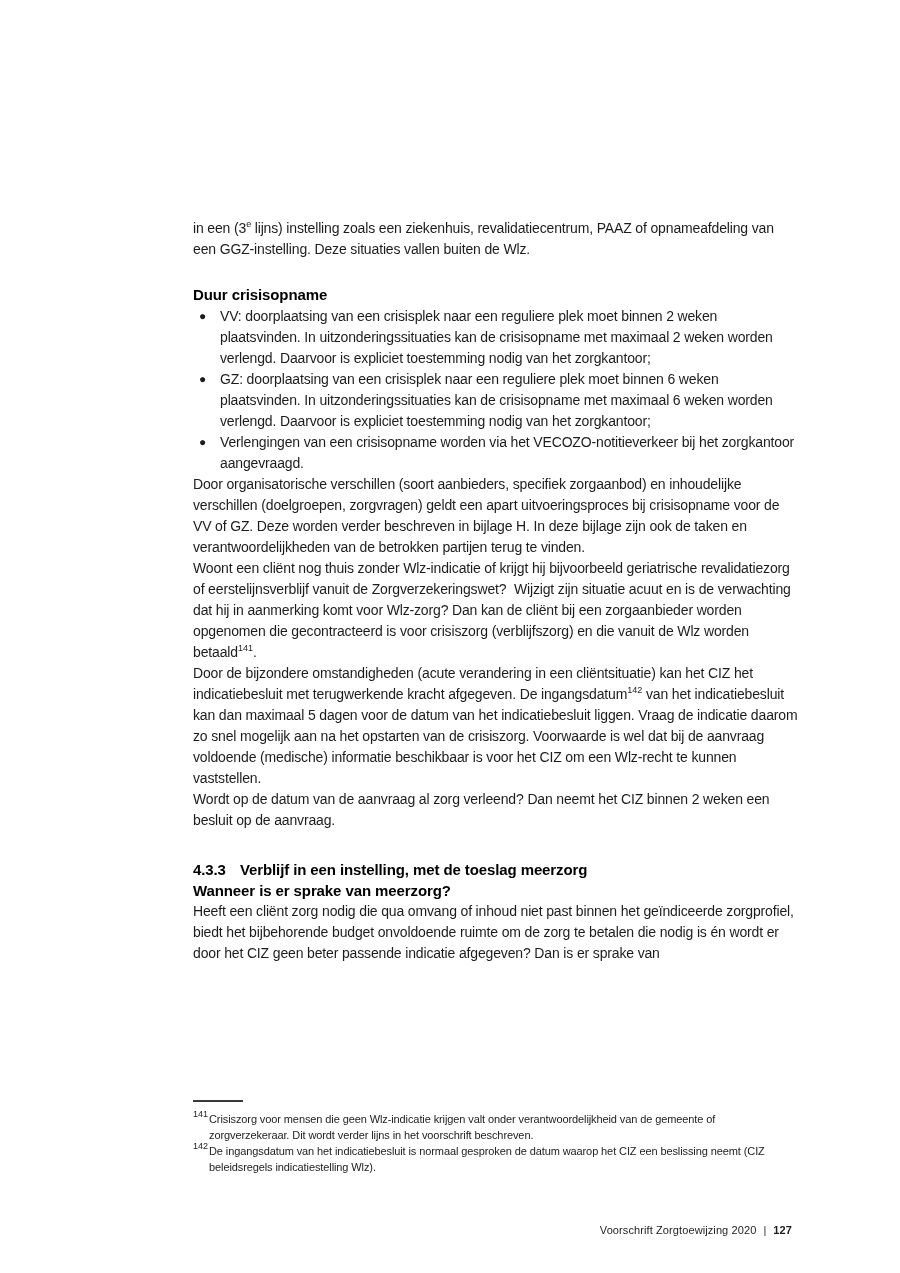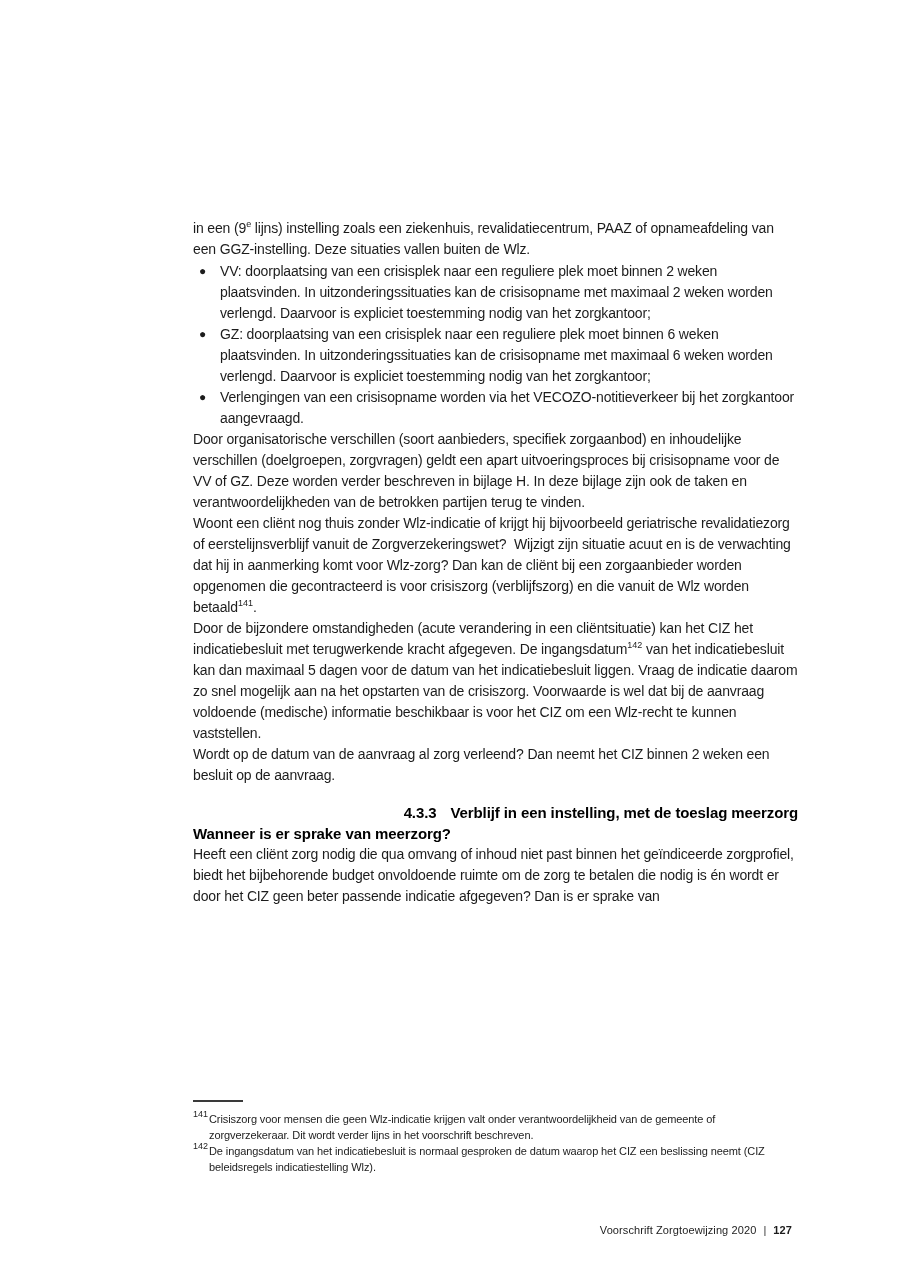--- a/index.html
+++ b/index.html
@@ -25,21 +25,21 @@
   .indent { margin-left: 27px; }
   h2 {
     font-size: 15px;
     font-weight: 700;
     color: #000000;
     margin: 0;
     line-height: 21px;
     letter-spacing: -0.1px;
   }
   .mt { margin-top: 24px; }
-  .mt-sm { margin-top: 16px; text-align: right; }
+  .mt-sm { margin-top: 28px; }
   ul.bullets { list-style: none; margin: 1px 0 0 0; padding: 0; }
   ul.bullets li { position: relative; padding-left: 27px; margin: 0; }
   ul.bullets li .dot { position: absolute; left: 6px; top: 0; font-size: 12px; }
   sup.fnref { font-size: 9px; line-height: 0; vertical-align: super; letter-spacing: 0; }
   sup.ord { font-size: 9px; line-height: 0; vertical-align: super; }
   .secnum { display: inline-block; margin-right: 14px; }
   .footnotes {
     position: absolute;
     left: 193px;
     top: 1100px;
@@ -69,22 +69,23 @@
   .footer .sep { margin: 0 7px; color: #333333; }
   .footer .pagenum { font-weight: 700; }
 </style>
 </head>
 <body>
 
 <div class="page">
 
   <div class="content">
 
-    <p class="para indent"><span>in een (9</span><sup class="ord">e</sup><span> lijns) instelling zoals een ziekenhuis, revalidatiecentrum, PAAZ of opnameafdeling van een GGZ-instelling. Deze situaties vallen buiten de Wlz.</span></p>
+    <p class="para indent"><span>in een (3</span><sup class="ord">e</sup><span> lijns) instelling zoals een ziekenhuis, revalidatiecentrum, PAAZ of opnameafdeling van een GGZ-instelling. Deze situaties vallen buiten de Wlz.</span></p>
 
+    <h2 class="mt">Duur crisisopname</h2>
 
     <ul class="bullets">
       <li><span class="dot">●</span><span class="para">VV: doorplaatsing van een crisisplek naar een reguliere plek moet binnen 2 weken plaatsvinden. In uitzonderingssituaties kan de crisisopname met maximaal 2 weken worden verlengd. Daarvoor is expliciet toestemming nodig van het zorgkantoor;</span></li>
       <li><span class="dot">●</span><span class="para">GZ: doorplaatsing van een crisisplek naar een reguliere plek moet binnen 6 weken plaatsvinden. In uitzonderingssituaties kan de crisisopname met maximaal 6 weken worden verlengd. Daarvoor is expliciet toestemming nodig van het zorgkantoor;</span></li>
       <li><span class="dot">●</span><span class="para">Verlengingen van een crisisopname worden via het VECOZO-notitieverkeer bij het zorgkantoor aangevraagd.</span></li>
     </ul>
 
     <p class="para mt">Door organisatorische verschillen (soort aanbieders, specifiek zorgaanbod) en inhoudelijke verschillen (doelgroepen, zorgvragen) geldt een apart uitvoeringsproces bij crisisopname voor de VV of GZ. Deze worden verder beschreven in bijlage H. In deze bijlage zijn ook de taken en verantwoordelijkheden van de betrokken partijen terug te vinden.</p>
 
 

